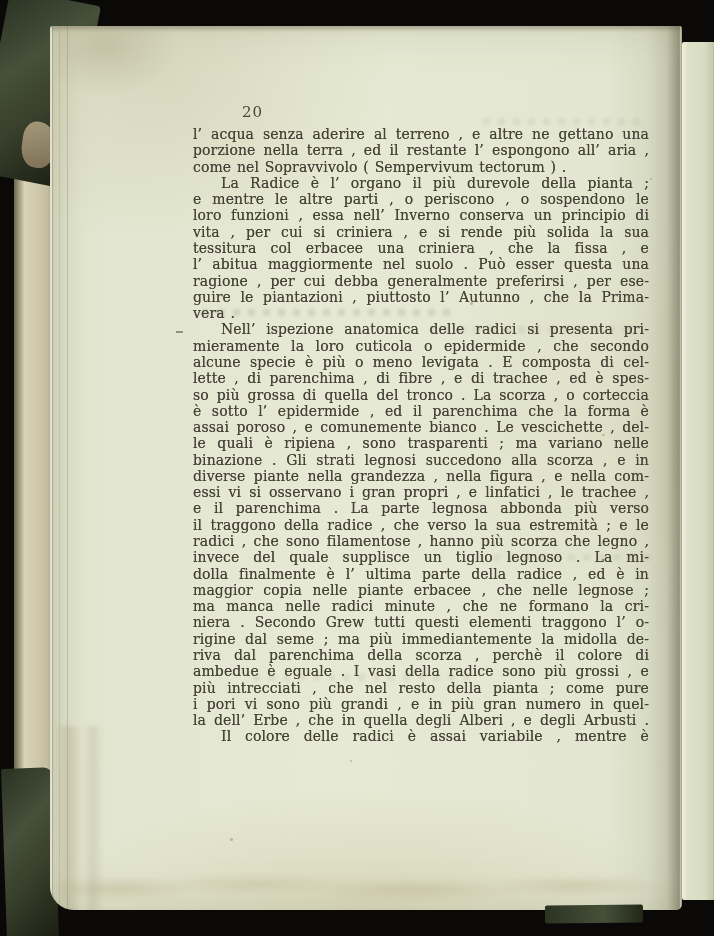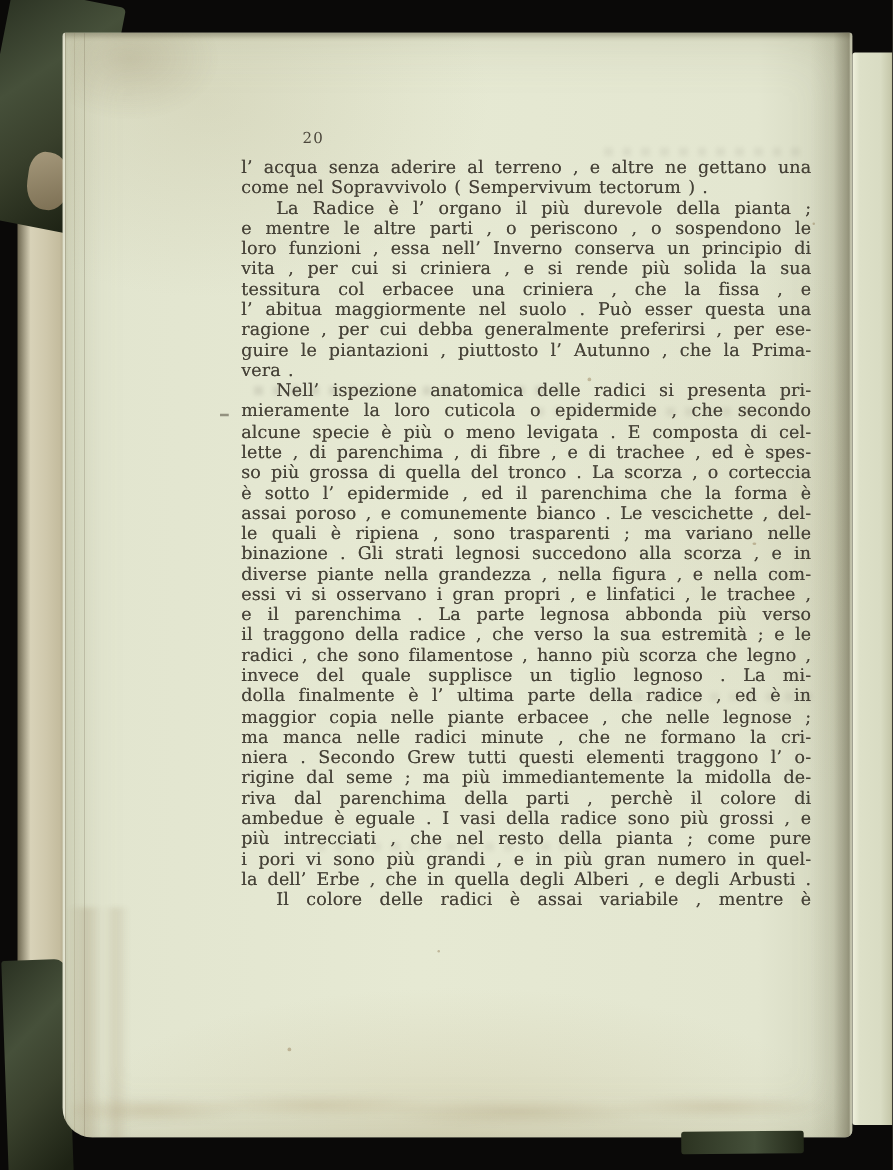--- a/index.html
+++ b/index.html
@@ -85,21 +85,21 @@
     left:6px;top:0;width:120px;height:70px;opacity:.4;
     background:radial-gradient(ellipse at 40% 30%,rgba(140,125,90,.6),transparent 70%);
   }
   
   .ghost{position:absolute;filter:blur(1.6px);transform:scaleX(-1);
     background:repeating-linear-gradient(90deg,rgba(105,100,88,.8) 0 7px,transparent 7px 15px);}
   .fox{position:absolute;border-radius:50%;background:#7a5c32;opacity:.35;}
   
   .page-number{
     position:absolute;left:192px;top:77px;
-    font-size:12px;color:#4b463b;letter-spacing:1px;
+    font-size:15px;color:#4b463b;letter-spacing:1px;
   }
   .text-block{
     position:absolute;left:143px;top:100px;width:456px;
     font-size:14px;line-height:16.28px;color:#454137;
     text-shadow:0 0 .5px rgba(70,64,52,.7);
     letter-spacing:.1px;word-spacing:1.2px;
   }
   .line{text-align:justify;text-align-last:justify;white-space:nowrap;}
   .line.pend{text-align-last:left;}
   .line.ind{text-indent:28px;}
@@ -133,20 +133,21 @@
     <div class="fox" style="left:180px;top:812px;width:3px;height:3px"></div>
     <div class="fox" style="left:300px;top:734px;width:2px;height:2px"></div>
     <div class="fox" style="left:600px;top:152px;width:2px;height:2px"></div>
 
     <div class="margin-tick"></div>
 
     <div class="page-number">20</div>
 
     <div class="text-block">
       <div class="line">l’ acqua senza aderire al terreno , e altre ne gettano una</div>
+      <div class="line">porzione nella terra , ed il restante l’ espongono all’ aria ,</div>
       <div class="line pend">come nel Sopravvivolo ( Sempervivum tectorum ) .</div>
       <div class="line ind">La Radice è l’ organo il più durevole della pianta ;</div>
       <div class="line">e mentre le altre parti , o periscono , o sospendono le</div>
       <div class="line">loro funzioni , essa nell’ Inverno conserva un principio di</div>
       <div class="line">vita , per cui si criniera , e si rende più solida la sua</div>
       <div class="line">tessitura col erbacee una criniera , che la fissa , e</div>
       <div class="line">l’ abitua maggiormente nel suolo . Può esser questa una</div>
       <div class="line">ragione , per cui debba generalmente preferirsi , per ese-</div>
       <div class="line">guire le piantazioni , piuttosto l’ Autunno , che la Prima-</div>
       <div class="line pend">vera .</div>
@@ -163,21 +164,21 @@
       <div class="line">essi vi si osservano i gran propri , e linfatici , le trachee ,</div>
       <div class="line">e il parenchima . La parte legnosa abbonda più verso</div>
       <div class="line">il traggono della radice , che verso la sua estremità ; e le</div>
       <div class="line">radici , che sono filamentose , hanno più scorza che legno ,</div>
       <div class="line">invece del quale supplisce un tiglio legnoso . La mi-</div>
       <div class="line">dolla finalmente è l’ ultima parte della radice , ed è in</div>
       <div class="line">maggior copia nelle piante erbacee , che nelle legnose ;</div>
       <div class="line">ma manca nelle radici minute , che ne formano la cri-</div>
       <div class="line">niera . Secondo Grew tutti questi elementi traggono l’ o-</div>
       <div class="line">rigine dal seme ; ma più immediantemente la midolla de-</div>
-      <div class="line">riva dal parenchima della parti , perchè il colore di</div>
+      <div class="line">riva dal parenchima della scorza , perchè il colore di</div>
       <div class="line">ambedue è eguale . I vasi della radice sono più grossi , e</div>
       <div class="line">più intrecciati , che nel resto della pianta ; come pure</div>
       <div class="line">i pori vi sono più grandi , e in più gran numero in quel-</div>
       <div class="line">la dell’ Erbe , che in quella degli Alberi , e degli Arbusti .</div>
       <div class="line ind">Il colore delle radici è assai variabile , mentre è</div>
     </div>
 
     <div class="fold-right"></div>
   </div>
 

